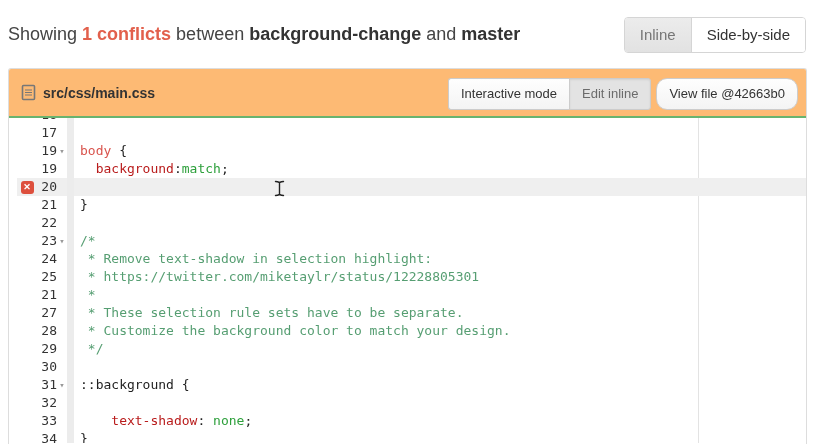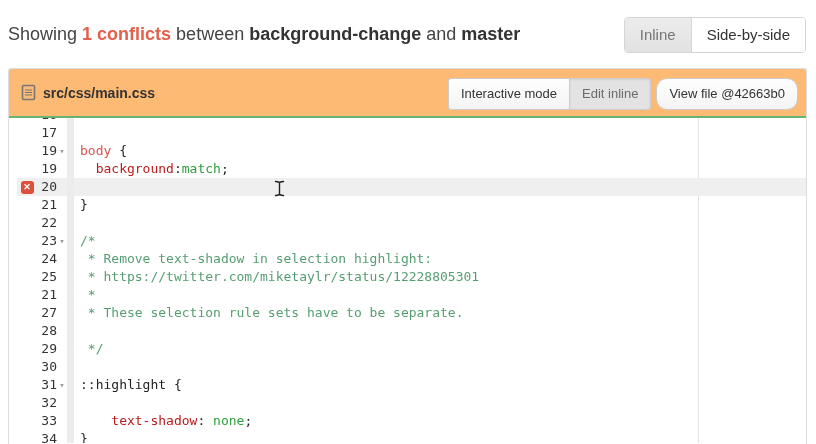--- a/index.html
+++ b/index.html
@@ -127,24 +127,24 @@
           <div class="cm-row"><div class="gut-marker"></div><div class="gut-num">19</div><div class="gut-fold">▾</div><div class="gut-strip"></div><div class="code"><span class="tok-tag">body</span><span class="tok-plain"> {</span></div></div>
           <div class="cm-row"><div class="gut-marker"></div><div class="gut-num">19</div><div class="gut-fold"></div><div class="gut-strip"></div><div class="code"><span class="tok-plain">  </span><span class="tok-prop">background</span><span class="tok-plain">:</span><span class="tok-val">match</span><span class="tok-plain">;</span></div></div>
           <div class="cm-row active"><div class="gut-marker"><div class="err-icon">✕</div></div><div class="gut-num">20</div><div class="gut-fold"></div><div class="gut-strip"></div></div>
           <div class="cm-row"><div class="gut-marker"></div><div class="gut-num">21</div><div class="gut-fold"></div><div class="gut-strip"></div><div class="code"><span class="tok-plain">}</span></div></div>
           <div class="cm-row"><div class="gut-marker"></div><div class="gut-num">22</div><div class="gut-fold"></div><div class="gut-strip"></div><div class="code"></div></div>
           <div class="cm-row"><div class="gut-marker"></div><div class="gut-num">23</div><div class="gut-fold">▾</div><div class="gut-strip"></div><div class="code"><span class="tok-comment">/*</span></div></div>
           <div class="cm-row"><div class="gut-marker"></div><div class="gut-num">24</div><div class="gut-fold"></div><div class="gut-strip"></div><div class="code"><span class="tok-comment"> * Remove text-shadow in selection highlight:</span></div></div>
           <div class="cm-row"><div class="gut-marker"></div><div class="gut-num">25</div><div class="gut-fold"></div><div class="gut-strip"></div><div class="code"><span class="tok-comment"> * https://twitter.com/miketaylr/status/12228805301</span></div></div>
           <div class="cm-row"><div class="gut-marker"></div><div class="gut-num">21</div><div class="gut-fold"></div><div class="gut-strip"></div><div class="code"><span class="tok-comment"> *</span></div></div>
           <div class="cm-row"><div class="gut-marker"></div><div class="gut-num">27</div><div class="gut-fold"></div><div class="gut-strip"></div><div class="code"><span class="tok-comment"> * These selection rule sets have to be separate.</span></div></div>
-          <div class="cm-row"><div class="gut-marker"></div><div class="gut-num">28</div><div class="gut-fold"></div><div class="gut-strip"></div></div>
+          <div class="cm-row"><div class="gut-marker"></div><div class="gut-num">28</div><div class="gut-fold"></div><div class="gut-strip"></div><div class="code"><span class="tok-comment"> * Customize the background color to match your design.</span></div></div>
           <div class="cm-row"><div class="gut-marker"></div><div class="gut-num">29</div><div class="gut-fold"></div><div class="gut-strip"></div><div class="code"><span class="tok-comment"> */</span></div></div>
           <div class="cm-row"><div class="gut-marker"></div><div class="gut-num">30</div><div class="gut-fold"></div><div class="gut-strip"></div><div class="code"></div></div>
-          <div class="cm-row"><div class="gut-marker"></div><div class="gut-num">31</div><div class="gut-fold">▾</div><div class="gut-strip"></div><div class="code"><span class="tok-plain">::highlight {</span></div></div>
+          <div class="cm-row"><div class="gut-marker"></div><div class="gut-num">31</div><div class="gut-fold">▾</div><div class="gut-strip"></div><div class="code"><span class="tok-plain">::background {</span></div></div>
           <div class="cm-row"><div class="gut-marker"></div><div class="gut-num">32</div><div class="gut-fold"></div><div class="gut-strip"></div></div>
           <div class="cm-row"><div class="gut-marker"></div><div class="gut-num">33</div><div class="gut-fold"></div><div class="gut-strip"></div><div class="code"><span class="tok-plain">    </span><span class="tok-prop">text-shadow</span><span class="tok-plain">: </span><span class="tok-val">none</span><span class="tok-plain">;</span></div></div>
           <div class="cm-row"><div class="gut-marker"></div><div class="gut-num">34</div><div class="gut-fold"></div><div class="gut-strip"></div><div class="code"><span class="tok-plain">}</span></div></div>
         </div>
       <svg class="ibeam" width="11" height="17" viewBox="0 0 11 17">
         <path d="M1.5 1.5 Q3.5 1.5 5.5 2.5 Q7.5 1.5 9.5 1.5 M5.5 2.5 L5.5 14.5 M1.5 15.5 Q3.5 15.5 5.5 14.5 Q7.5 15.5 9.5 15.5" stroke="#222" stroke-width="1.4" fill="none" stroke-linecap="round"></path>
       </svg>
     </div>
   </div>
 

